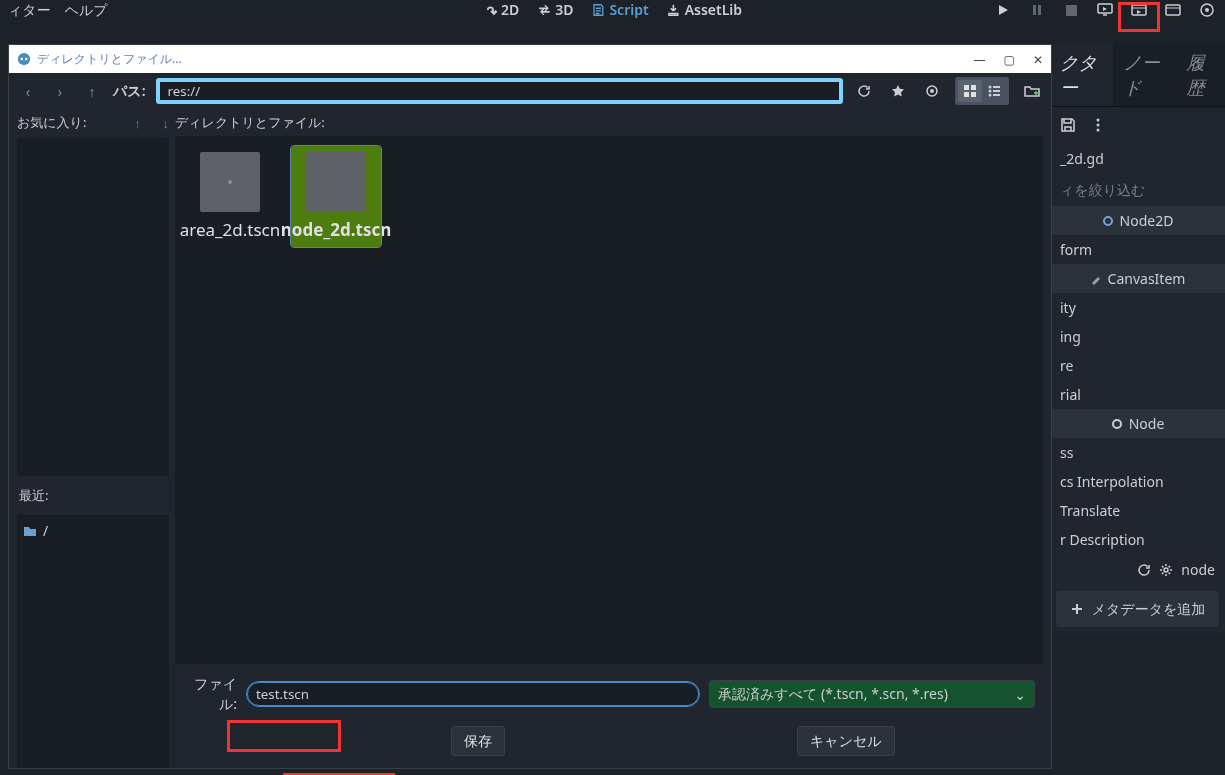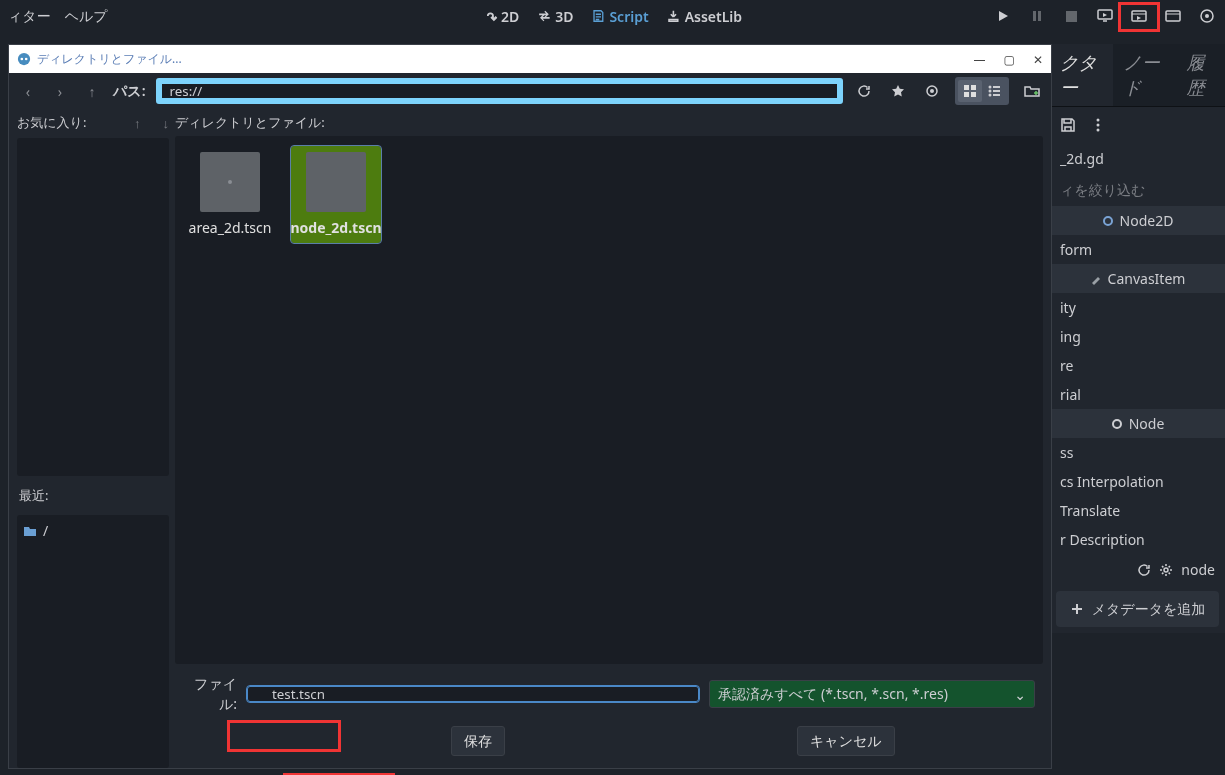--- a/index.html
+++ b/index.html
@@ -1,19 +1,19 @@
 <!DOCTYPE html>
 <html><head>
 <meta charset="utf-8">
 <style>
 * { margin: 0; padding: 0; box-sizing: border-box; font-family: -apple-system, system-ui, sans-serif; }
 body { background: #1d2229; color: #cdced2; width: 1225px; height: 775px; overflow: hidden; font-size: 14px; position: relative; }
 
 
-.top-toolbar { height: 32px; display: flex; align-items: center; padding: 0 8px; gap: 16px; }
+.top-toolbar { height: 32px; display: flex; padding: 0 8px; gap: 16px; }
 .menu-items { display: flex; gap: 14px; }
 .menu-item { color: #cdced2; cursor: pointer; }
 .view-switcher { display: flex; gap: 18px; align-items: center; position: absolute; left: 50%; transform: translateX(-50%); }
 .view-btn { display: flex; align-items: center; gap: 4px; color: #cdced2; cursor: pointer; font-weight: 600; }
 .view-btn.active { color: #5a9fd4; }
 .view-btn .ic { width: 14px; height: 14px; }
 .play-controls { position: absolute; right: 8px; display: flex; gap: 14px; align-items: center; }
 .pc-btn { width: 20px; height: 20px; display: flex; align-items: center; justify-content: center; cursor: pointer; color: #cdced2; }
 .highlight-box { position: absolute; border: 3px solid #f03434; pointer-events: none; }
 
@@ -33,46 +33,46 @@
 
 .dialog { position: absolute; left: 8px; top: 44px; width: 1044px; height: 725px; background: #21262e; border: 1px solid #3a3f47; display: flex; flex-direction: column; }
 .dlg-title { height: 28px; background: #ffffff; color: #333; display: flex; align-items: center; padding: 0 8px; font-size: 12px; }
 .dlg-title .godot-ic { width: 14px; height: 14px; margin-right: 6px; }
 .dlg-title-controls { margin-left: auto; display: flex; gap: 18px; color: #444; }
 .dlg-title-controls span { cursor: pointer; }
 
 .dlg-nav { height: 36px; display: flex; align-items: center; padding: 0 8px; gap: 10px; background: #21262e; }
 .nav-btn { width: 22px; height: 22px; display: flex; align-items: center; justify-content: center; color: #8a8d93; cursor: pointer; }
 .path-label { color: #cdced2; font-weight: 600; }
-.path-input { flex: 1; background: #191d24; border: 6px solid #7dd3fc; color: #cdced2; padding: 4px 8px; height: 26px; border-radius: 3px; }
+.path-input { flex: 1; background: #191d24; border: 4px solid #7dd3fc; color: #cdced2; padding: 4px 8px; height: 26px; border-radius: 3px; }
 .nav-icons { display: flex; gap: 12px; align-items: center; }
 .view-mode { background: #4a5260; border-radius: 3px; padding: 3px; display: flex; }
 .view-mode .vm { width: 24px; height: 22px; display: flex; align-items: center; justify-content: center; }
 .view-mode .vm.active { background: #5a6270; border-radius: 2px; }
 
 .dlg-body { flex: 1; display: flex; padding: 4px 8px 0 8px; gap: 6px; }
 .left-col { width: 152px; display: flex; flex-direction: column; gap: 6px; }
 .fav-label { display: flex; align-items: center; gap: 22px; color: #cdced2; font-size: 13px; }
 .fav-panel { flex: 1; background: #191d24; border-radius: 3px; }
 .recent-label { color: #cdced2; padding: 4px 2px; font-size: 13px; }
 .recent-panel { height: 253px; background: #191d24; border-radius: 3px; padding: 6px; }
 .recent-item { display: flex; align-items: center; gap: 6px; color: #cdced2; }
 
 .right-col { flex: 1; display: flex; flex-direction: column; }
 .dir-label { color: #cdced2; margin-bottom: 4px; font-size: 13px; }
 .file-grid { flex: 1; background: #191d24; border-radius: 3px; padding: 10px; display: flex; gap: 16px; align-content: flex-start; flex-wrap: wrap; }
 .file-item { width: 90px; display: flex; flex-direction: column; align-items: center; gap: 6px; padding: 6px 2px; border-radius: 3px; }
 .file-item .thumb { width: 60px; height: 60px; background: #5e6267; border-radius: 2px; display: flex; align-items: center; justify-content: center; }
 .file-item.selected { background: #4d7c0f; outline: 1px solid #5a7fa8; font-weight: bold; }
-.file-item .fname { font-size: 14px; color: #e0e0e0; text-align: right; white-space: nowrap; }
+.file-item .fname { font-size: 17px; color: #e0e0e0; text-align: right; white-space: nowrap; }
 
 .dlg-footer { padding: 10px 8px 12px 8px; display: flex; flex-direction: column; gap: 12px; }
 .file-row { display: flex; align-items: center; gap: 10px; }
 .file-label { color: #cdced2; width: 54px; text-align: right; }
-.filename-input { width: 452px; background: #191d24; border: 1px solid #4a88c7; color: #cdced2; padding: 4px 24px; height: 16px; border-radius: 3px; outline: 1px solid #4a88c7; }
+.filename-input { width: 452px; background: #191d24; border: 1px solid #4a88c7; color: #cdced2; padding: 4px 8px; height: 24px; border-radius: 13px; outline: 1px solid #4a88c7; }
 .filter-select { flex: 1; background: #14532d; border: 1px solid #3a3f47; color: #cdced2; padding: 4px 8px; height: 28px; border-radius: 3px; display: flex; align-items: center; justify-content: space-between; }
 .btn-row { display: flex; gap: 10px; justify-content: flex-start; padding-left: 268px; }
 .btn { background: #2c323b; border: 1px solid #3a3f47; color: #e0e0e0; padding: 6px 12px; height: 30px; border-radius: 3px; display: flex; align-items: center; justify-content: center; cursor: pointer; }
 .btn-cancel { margin-left: 282px; }
 
 svg { display: block; }
 .ic-fill { fill: currentColor; }
 </style>
 </head>
 <body>

